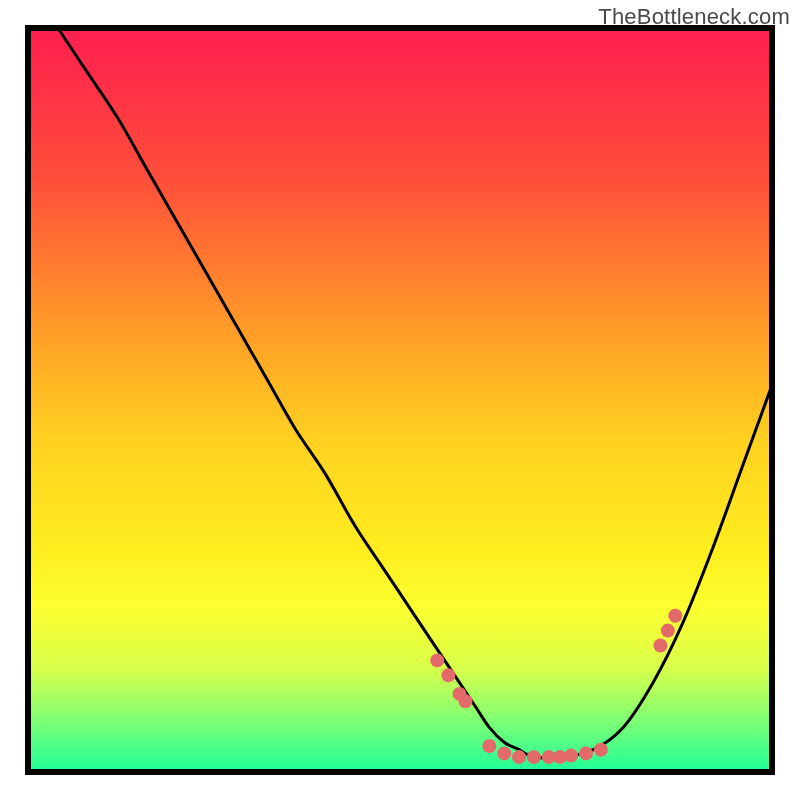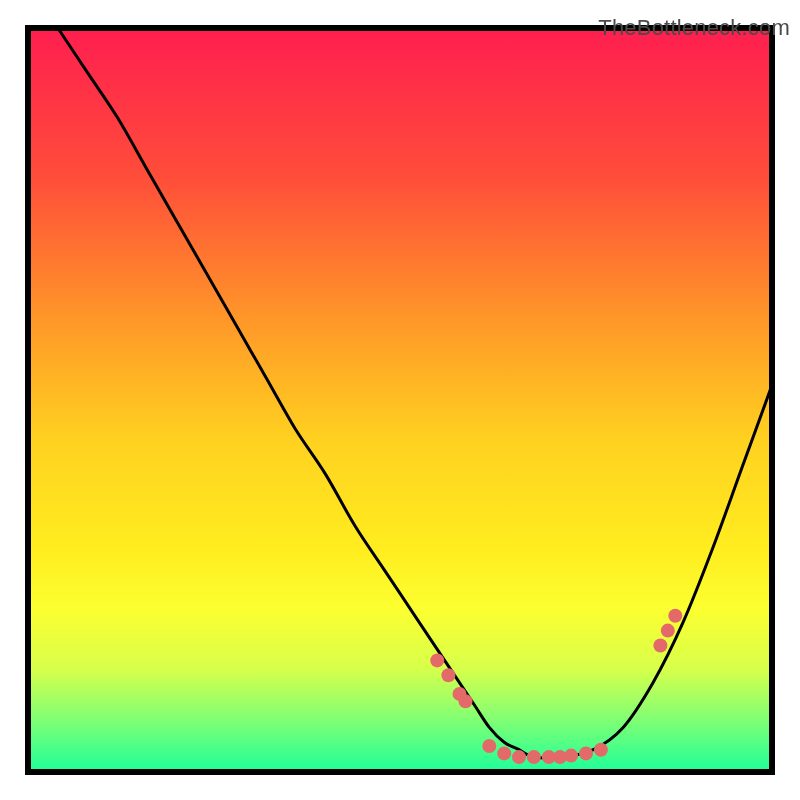--- a/index.html
+++ b/index.html
@@ -19,21 +19,20 @@
     display: block;
   }
   .watermark {
     position: absolute;
     top: 4px;
     right: 10px;
     font-size: 22px;
     font-weight: normal;
     color: #4a4a4a;
     letter-spacing: 0.2px;
-    margin-top: 11px;
   }
 </style>
 </head>
 <body>
 
 <div class="chart-container">
   <div class="watermark">TheBottleneck.com</div>
   <svg id="chart-svg" width="800" height="800" viewBox="0 0 800 800">
     <defs>
       <linearGradient id="bg-grad" x1="0" y1="0" x2="0" y2="1">

